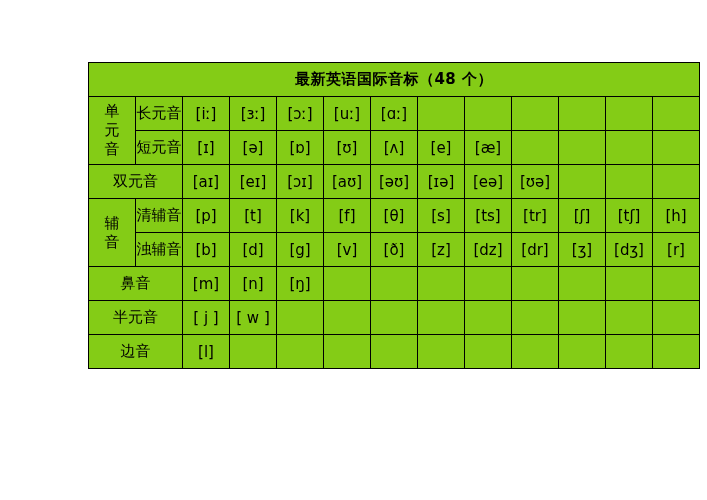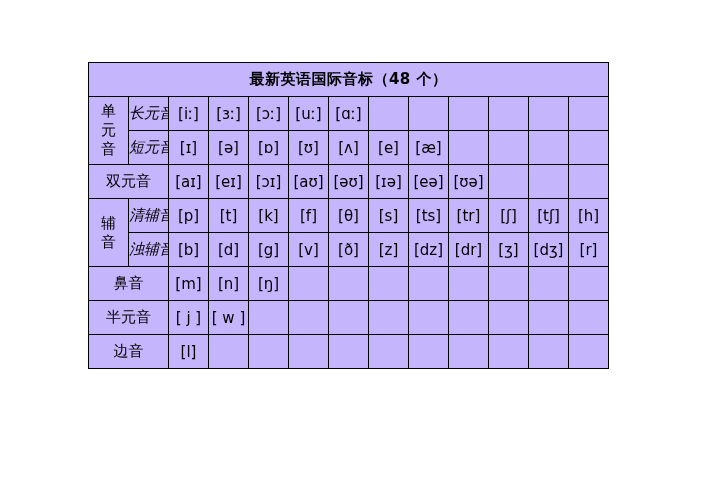--- a/index.html
+++ b/index.html
@@ -21,22 +21,22 @@
   }
   #chart-wrap {
     position: absolute;
     left: 88px;
     top: 62px;
     width: 532px;
   }
   table.ipa {
     border-collapse: collapse;
     table-layout: fixed;
-    width: 521px;
-    background: #c4b5fd;
+    width: 612px;
+    background: #84cc16;
   }
   table.ipa td {
     border: 1px solid #000000;
     height: 33px;
     padding: 0;
     text-align: center;
     vertical-align: middle;
     font-size: 15px;
     color: #000000;
     font-family: "DejaVu Sans", sans-serif;
@@ -54,21 +54,20 @@
     width: 34px;
     font-family: "Liberation Serif", serif;
     font-size: 14px;
     font-weight: normal;
     line-height: 1.25;
   }
   td.row-label {
     width: 56px;
     font-family: "Liberation Serif", serif;
     font-size: 13.5px;
-    font-style: italic;
   }
   td.row-label-wide {
     font-family: "Liberation Serif", serif;
     font-size: 13.5px;
     margin-top: 32px;
   }
   td.sym {
     width: 44px;
     font-size: 15px;
     font-family: "DejaVu Sans", sans-serif;

